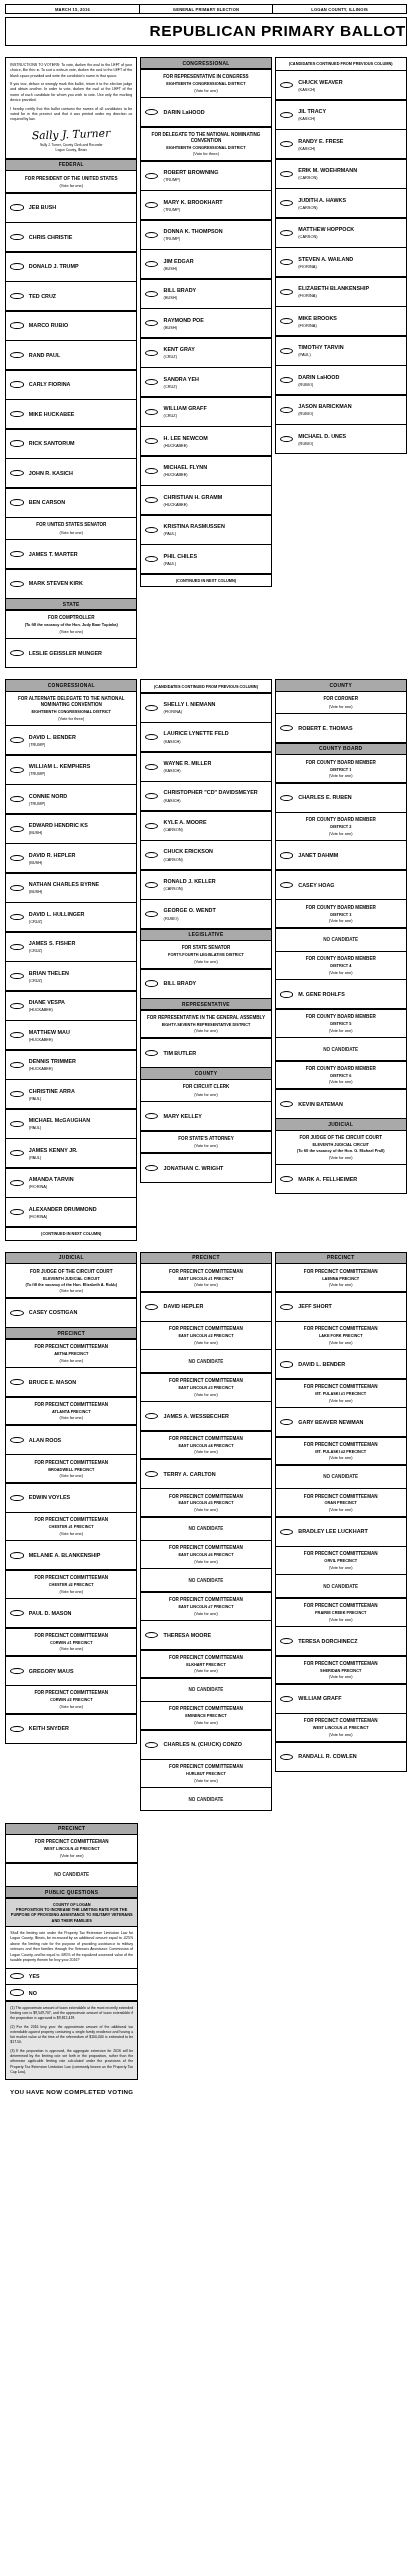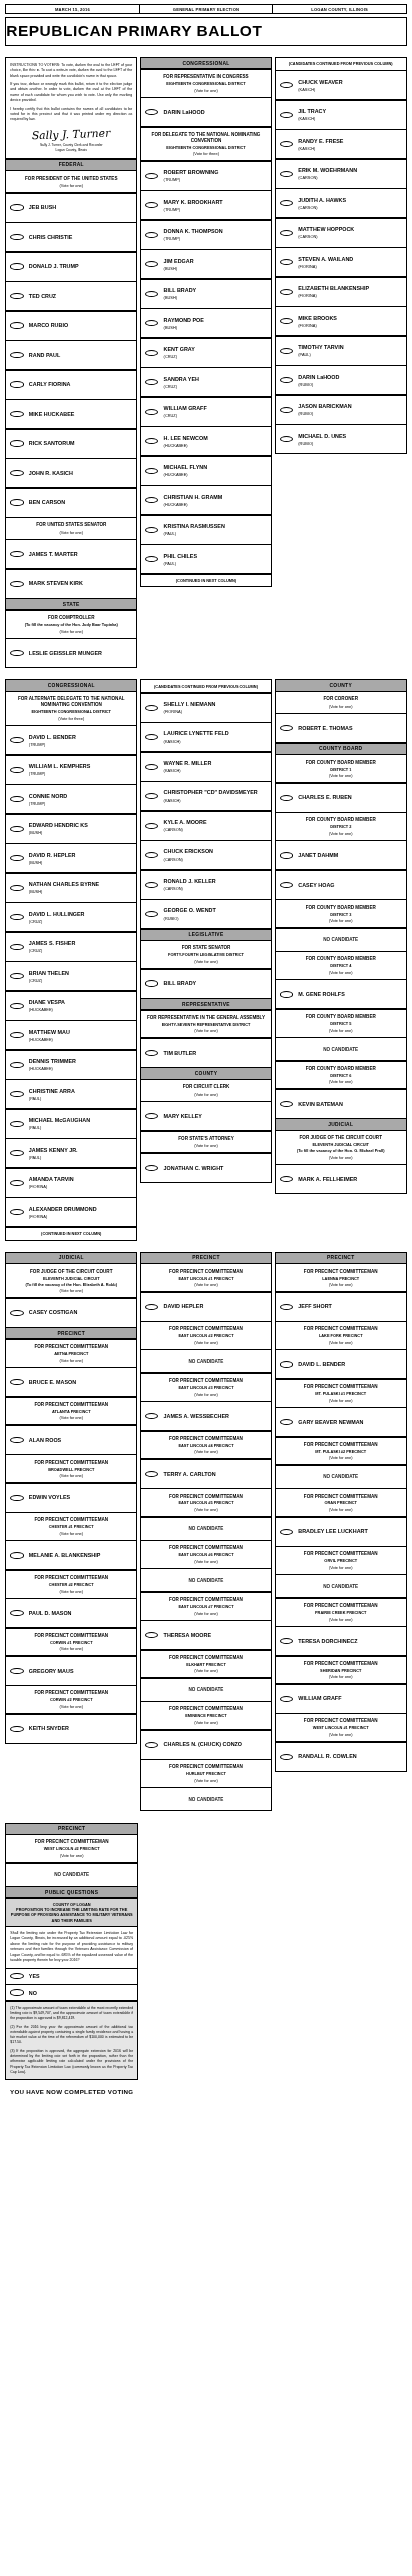--- a/index.html
+++ b/index.html
@@ -4,21 +4,21 @@
 <style>
   * { box-sizing: border-box; margin: 0; padding: 0; }
   html, body { background: #ffffff; }
   body { width: 412px; font-family: "Liberation Sans", sans-serif; color: #000; }
   .page { position: relative; width: 412px; height: 3791px; background: #fff; overflow: hidden; }
 
   .topstrip { display: flex; margin: 4.1px 5.2px 0; border: 0.5px solid #000; }
   .topcell { flex: 1; text-align: center; font-size: 4.1px; font-weight: bold; padding: 1.5px 1px; border-left: 0.5px solid #000; letter-spacing: 0.2px; }
   .topcell:first-child { border-left: none; }
 
-  .title { margin: 2.6px 5.2px 0; border: 1px solid #000; text-align: left; font-weight: bold; font-size: 15.5px; padding: 4.6px 0; letter-spacing: 0.5px; }
+  .title { margin: 2.6px 5.2px 0; border: 1px solid #000; text-align: right; font-weight: bold; font-size: 15.5px; padding: 4.6px 0; letter-spacing: 0.5px; }
 
   .band { display: flex; align-items: flex-start; gap: 2.6px; margin: 11.3px 5.2px 0; }
   .band .col { flex: 1; min-width: 0; }
   #band4 .col { flex: 0 0 133px; }
 
   .blk { border: 0.5px solid #000; margin-top: -0.5px; background: #fff; }
   .col > :first-child { margin-top: 0; }
 
   .bar { border: 0.5px solid #000; margin-top: -0.5px; background: #a9a9a9; text-align: center; font-weight: bold; font-size: 4.9px; padding: 2.6px 1px; letter-spacing: 0.3px; }
 

